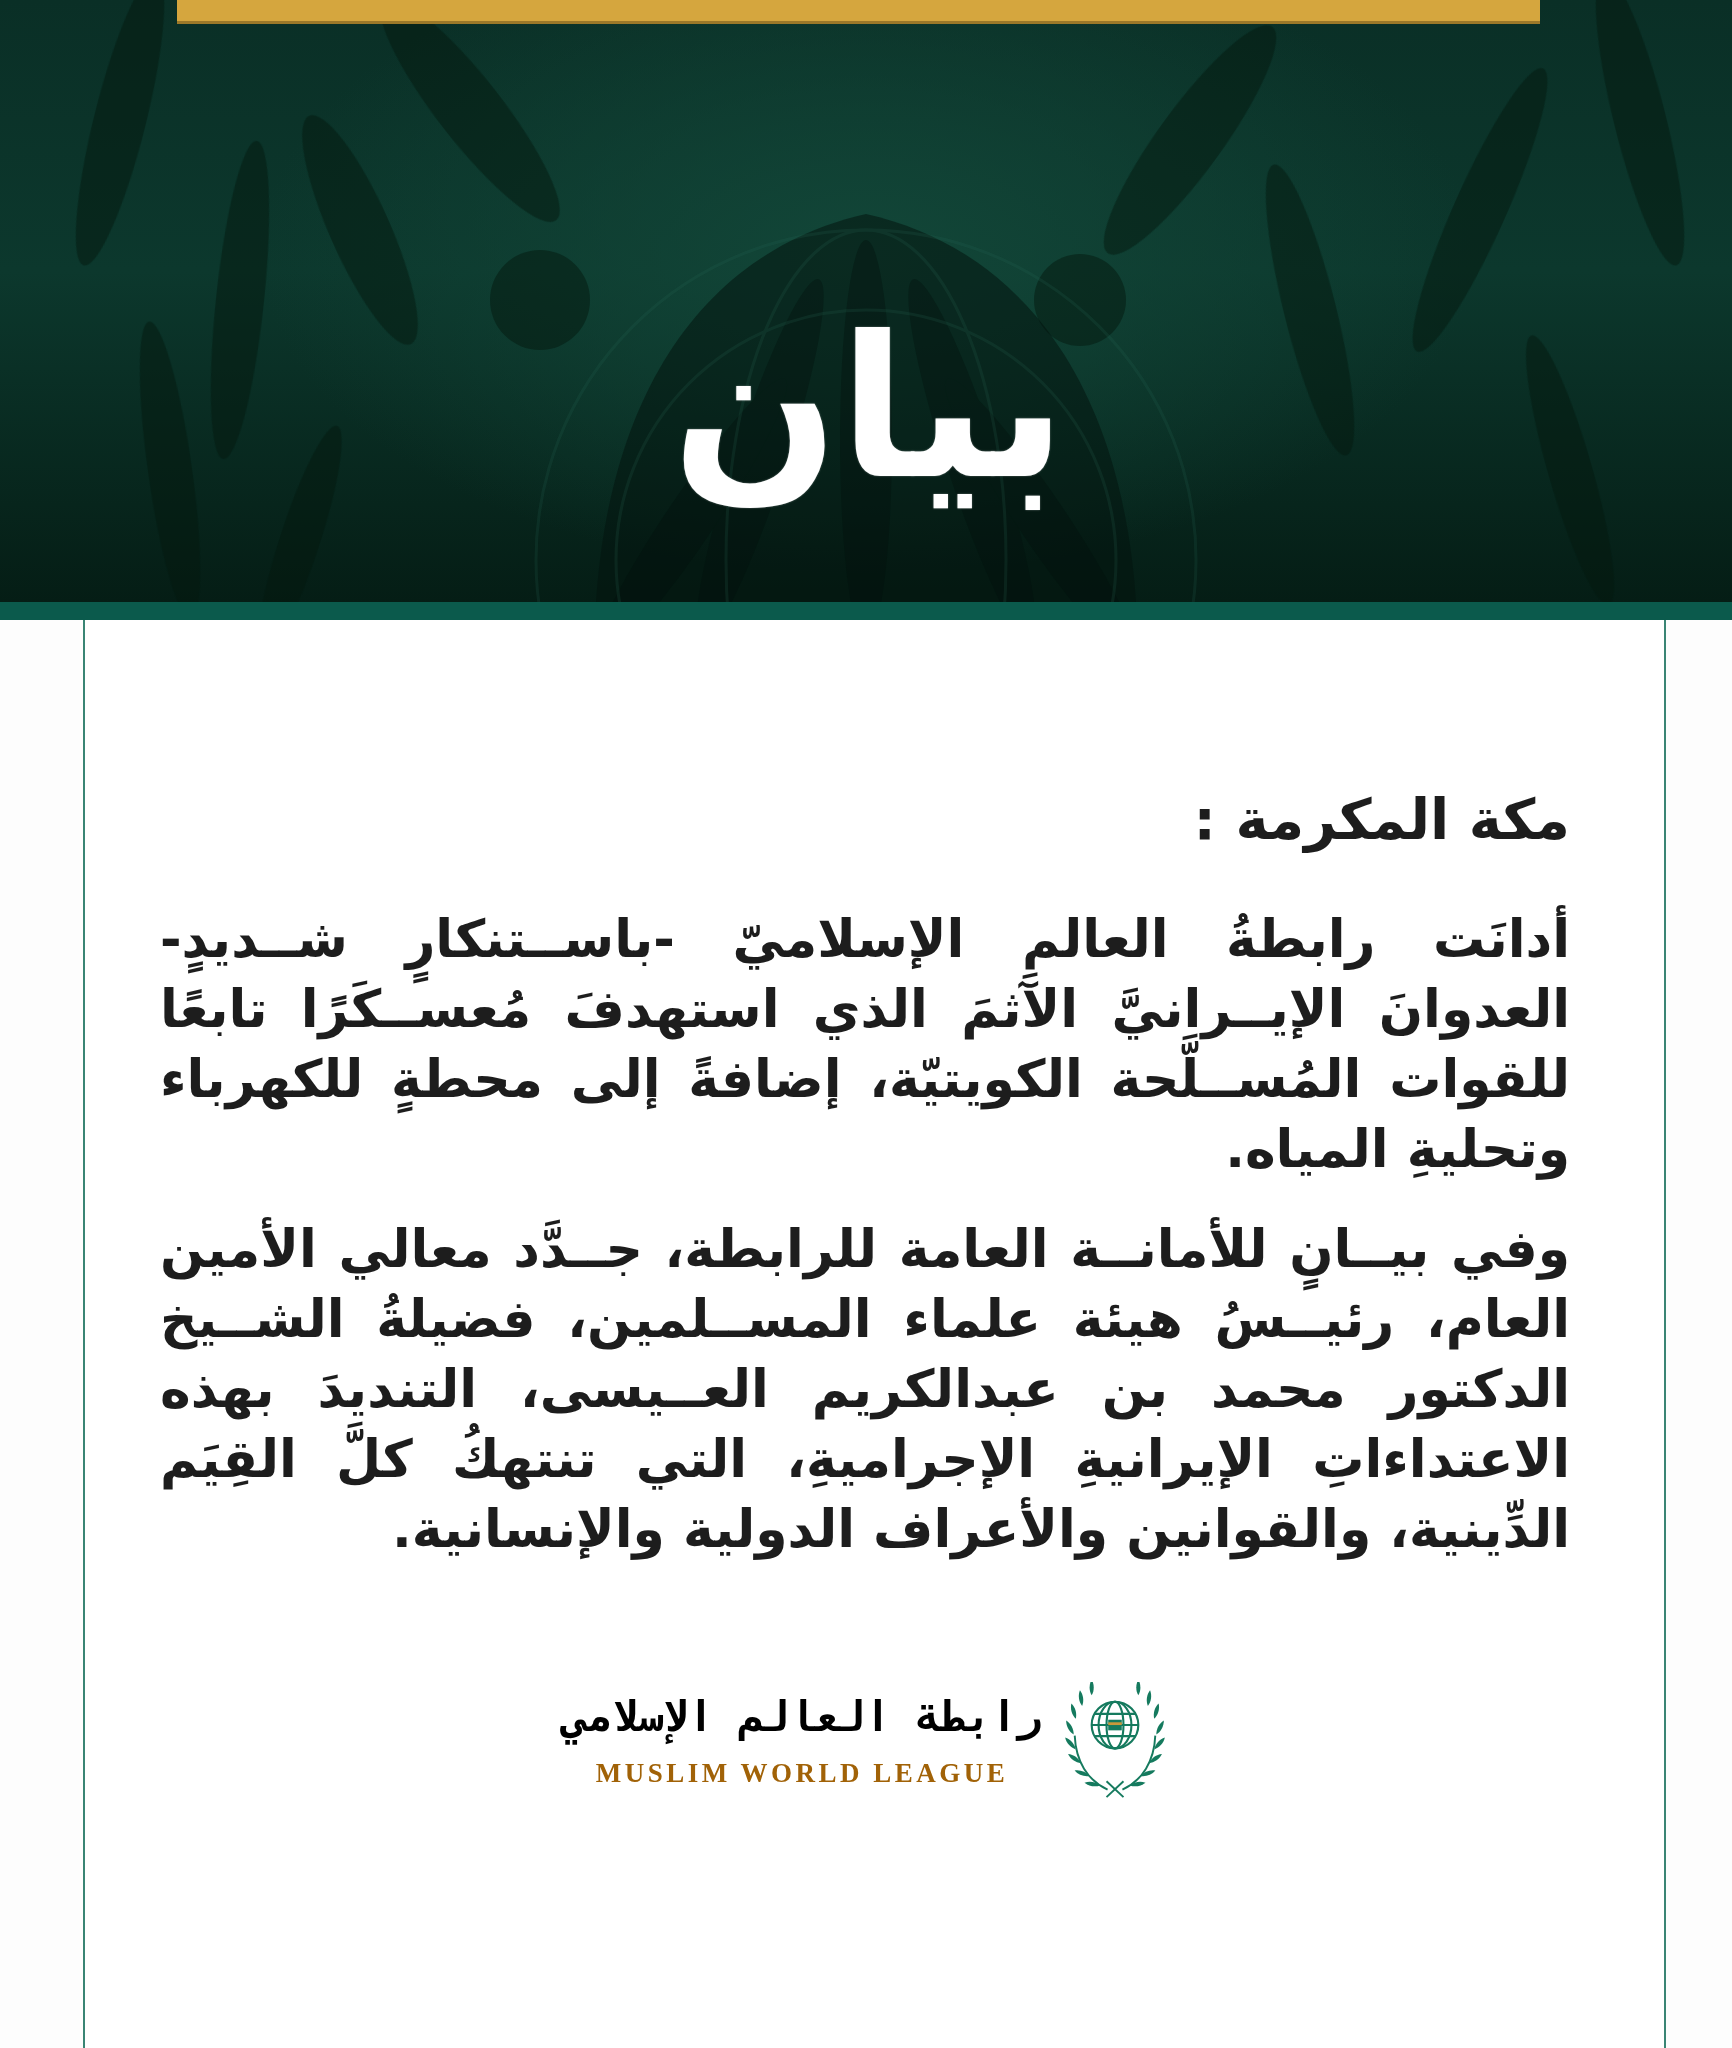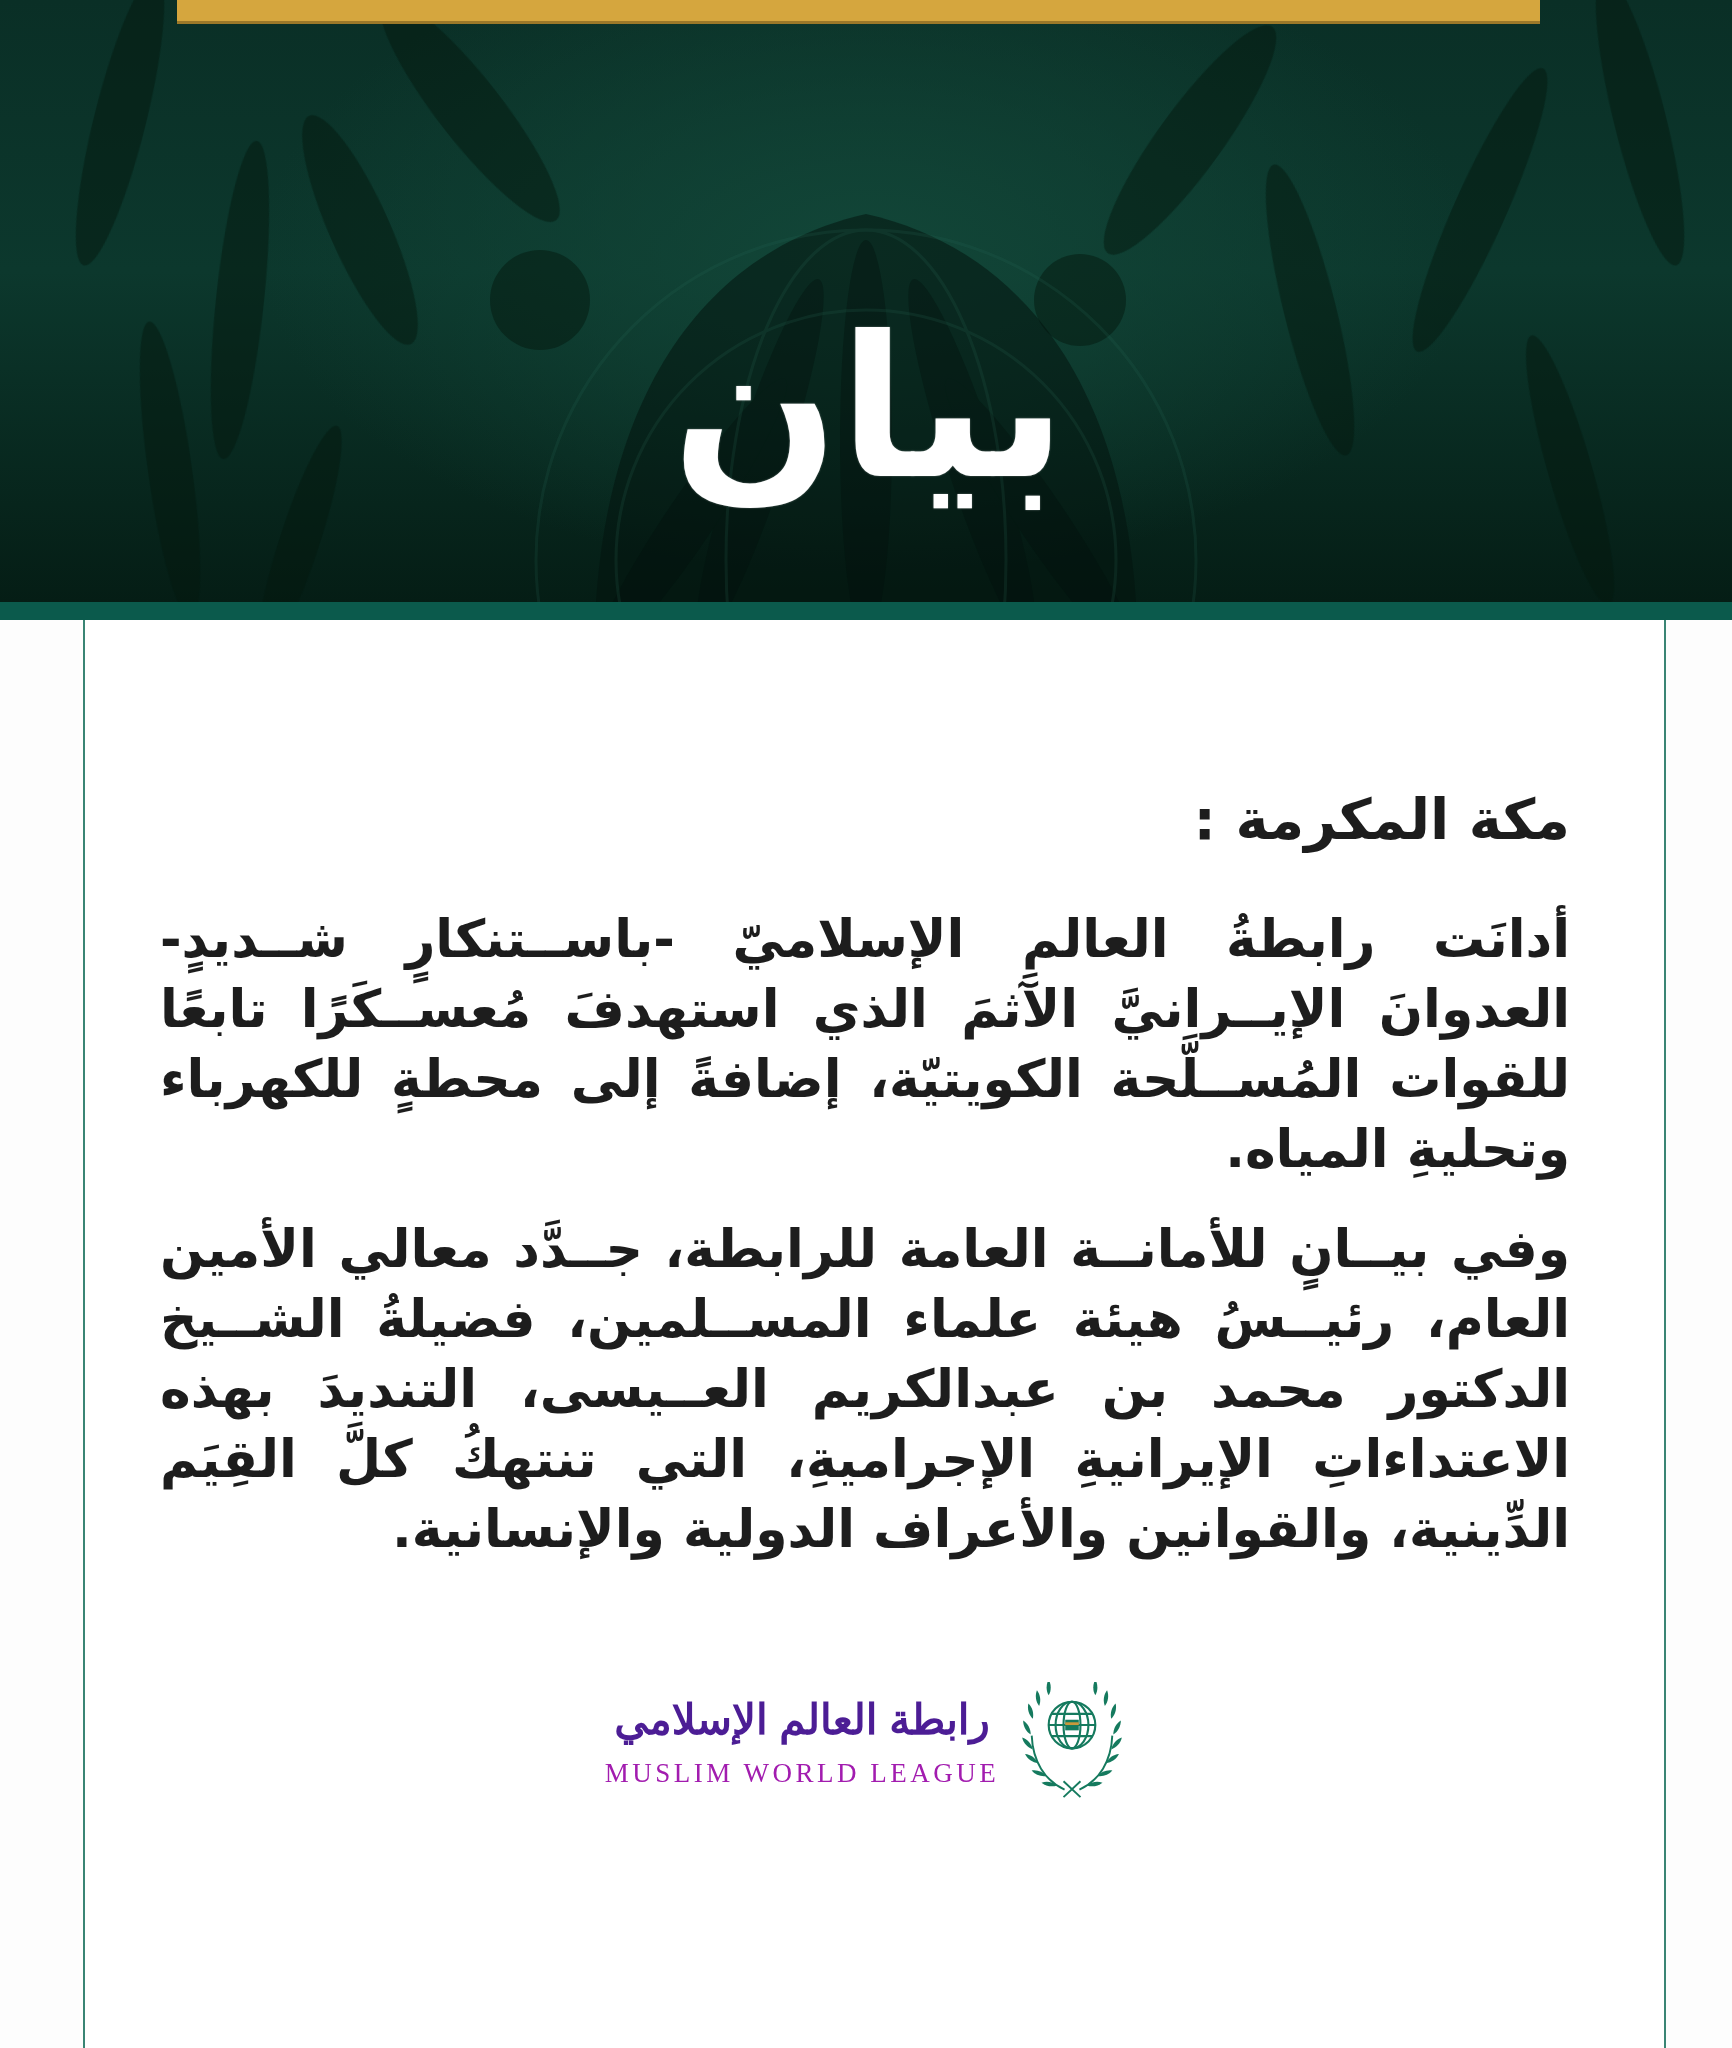--- a/index.html
+++ b/index.html
@@ -44,26 +44,26 @@
     margin:0 0 30px 0;font-size:52px;font-weight:bold;line-height:70px;
     text-align:justify;text-justify:inter-word;
   }
   
   .logo-row{
     margin-top:118px;display:flex;direction:ltr;
     justify-content:center;align-items:center;gap:20px;
   }
   .logo-text{text-align:center;}
   .logo-ar{
-    font-size:42px;font-weight:bold;color:#4c1d95;line-height:1.2;
-    font-family:Liberation Sans, sans-serif;
+    font-size:42px;font-weight:bold;color:#000000;line-height:1.2;
+    font-family:Liberation Mono, monospace;
   }
   .logo-en{
     margin-top:12px;font-family:"Liberation Serif","DejaVu Serif",serif;
-    font-weight:normal;font-size:27px;letter-spacing:3.5px;color:#a21caf;
+    font-weight:bold;font-size:27px;letter-spacing:3.5px;color:#a16207;
   }
   .emblem{width:106px;height:120px;flex:0 0 auto;}
 </style>
 </head>
 <body>
 
 <div class="header">
   <svg class="header-bg" viewBox="0 0 1732 602" preserveAspectRatio="none" aria-hidden="true">
 
     <g fill="#04190F" opacity="0.5">

